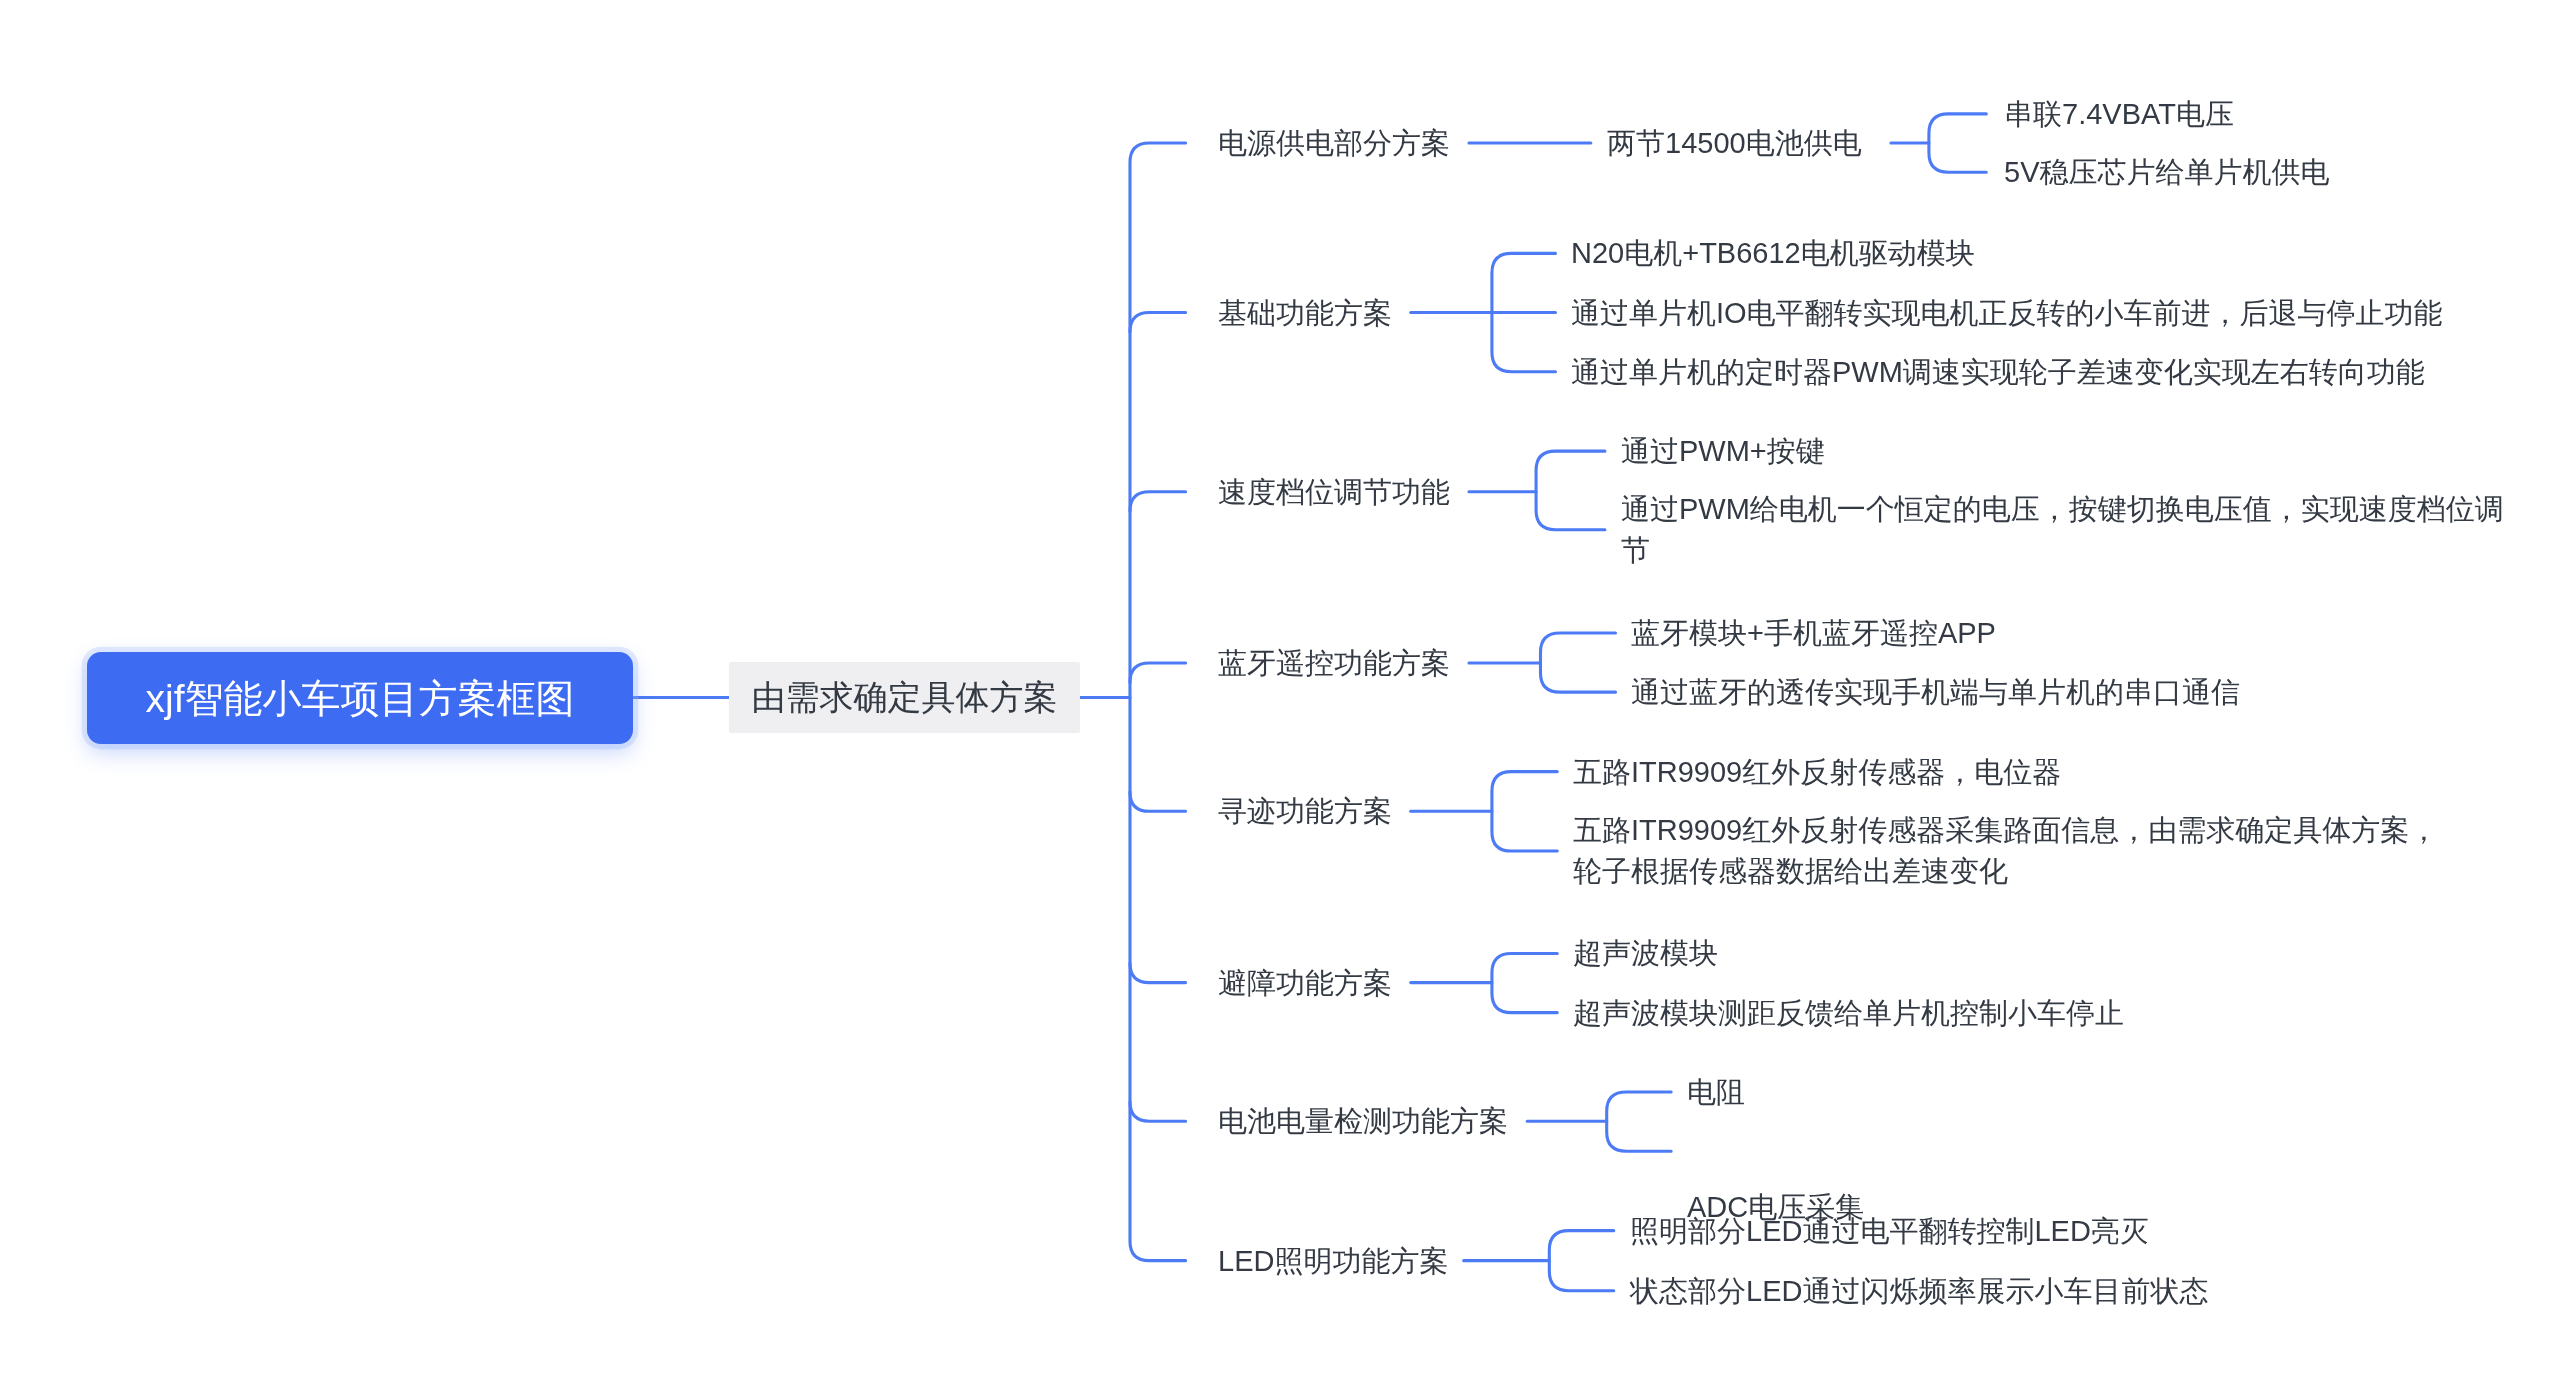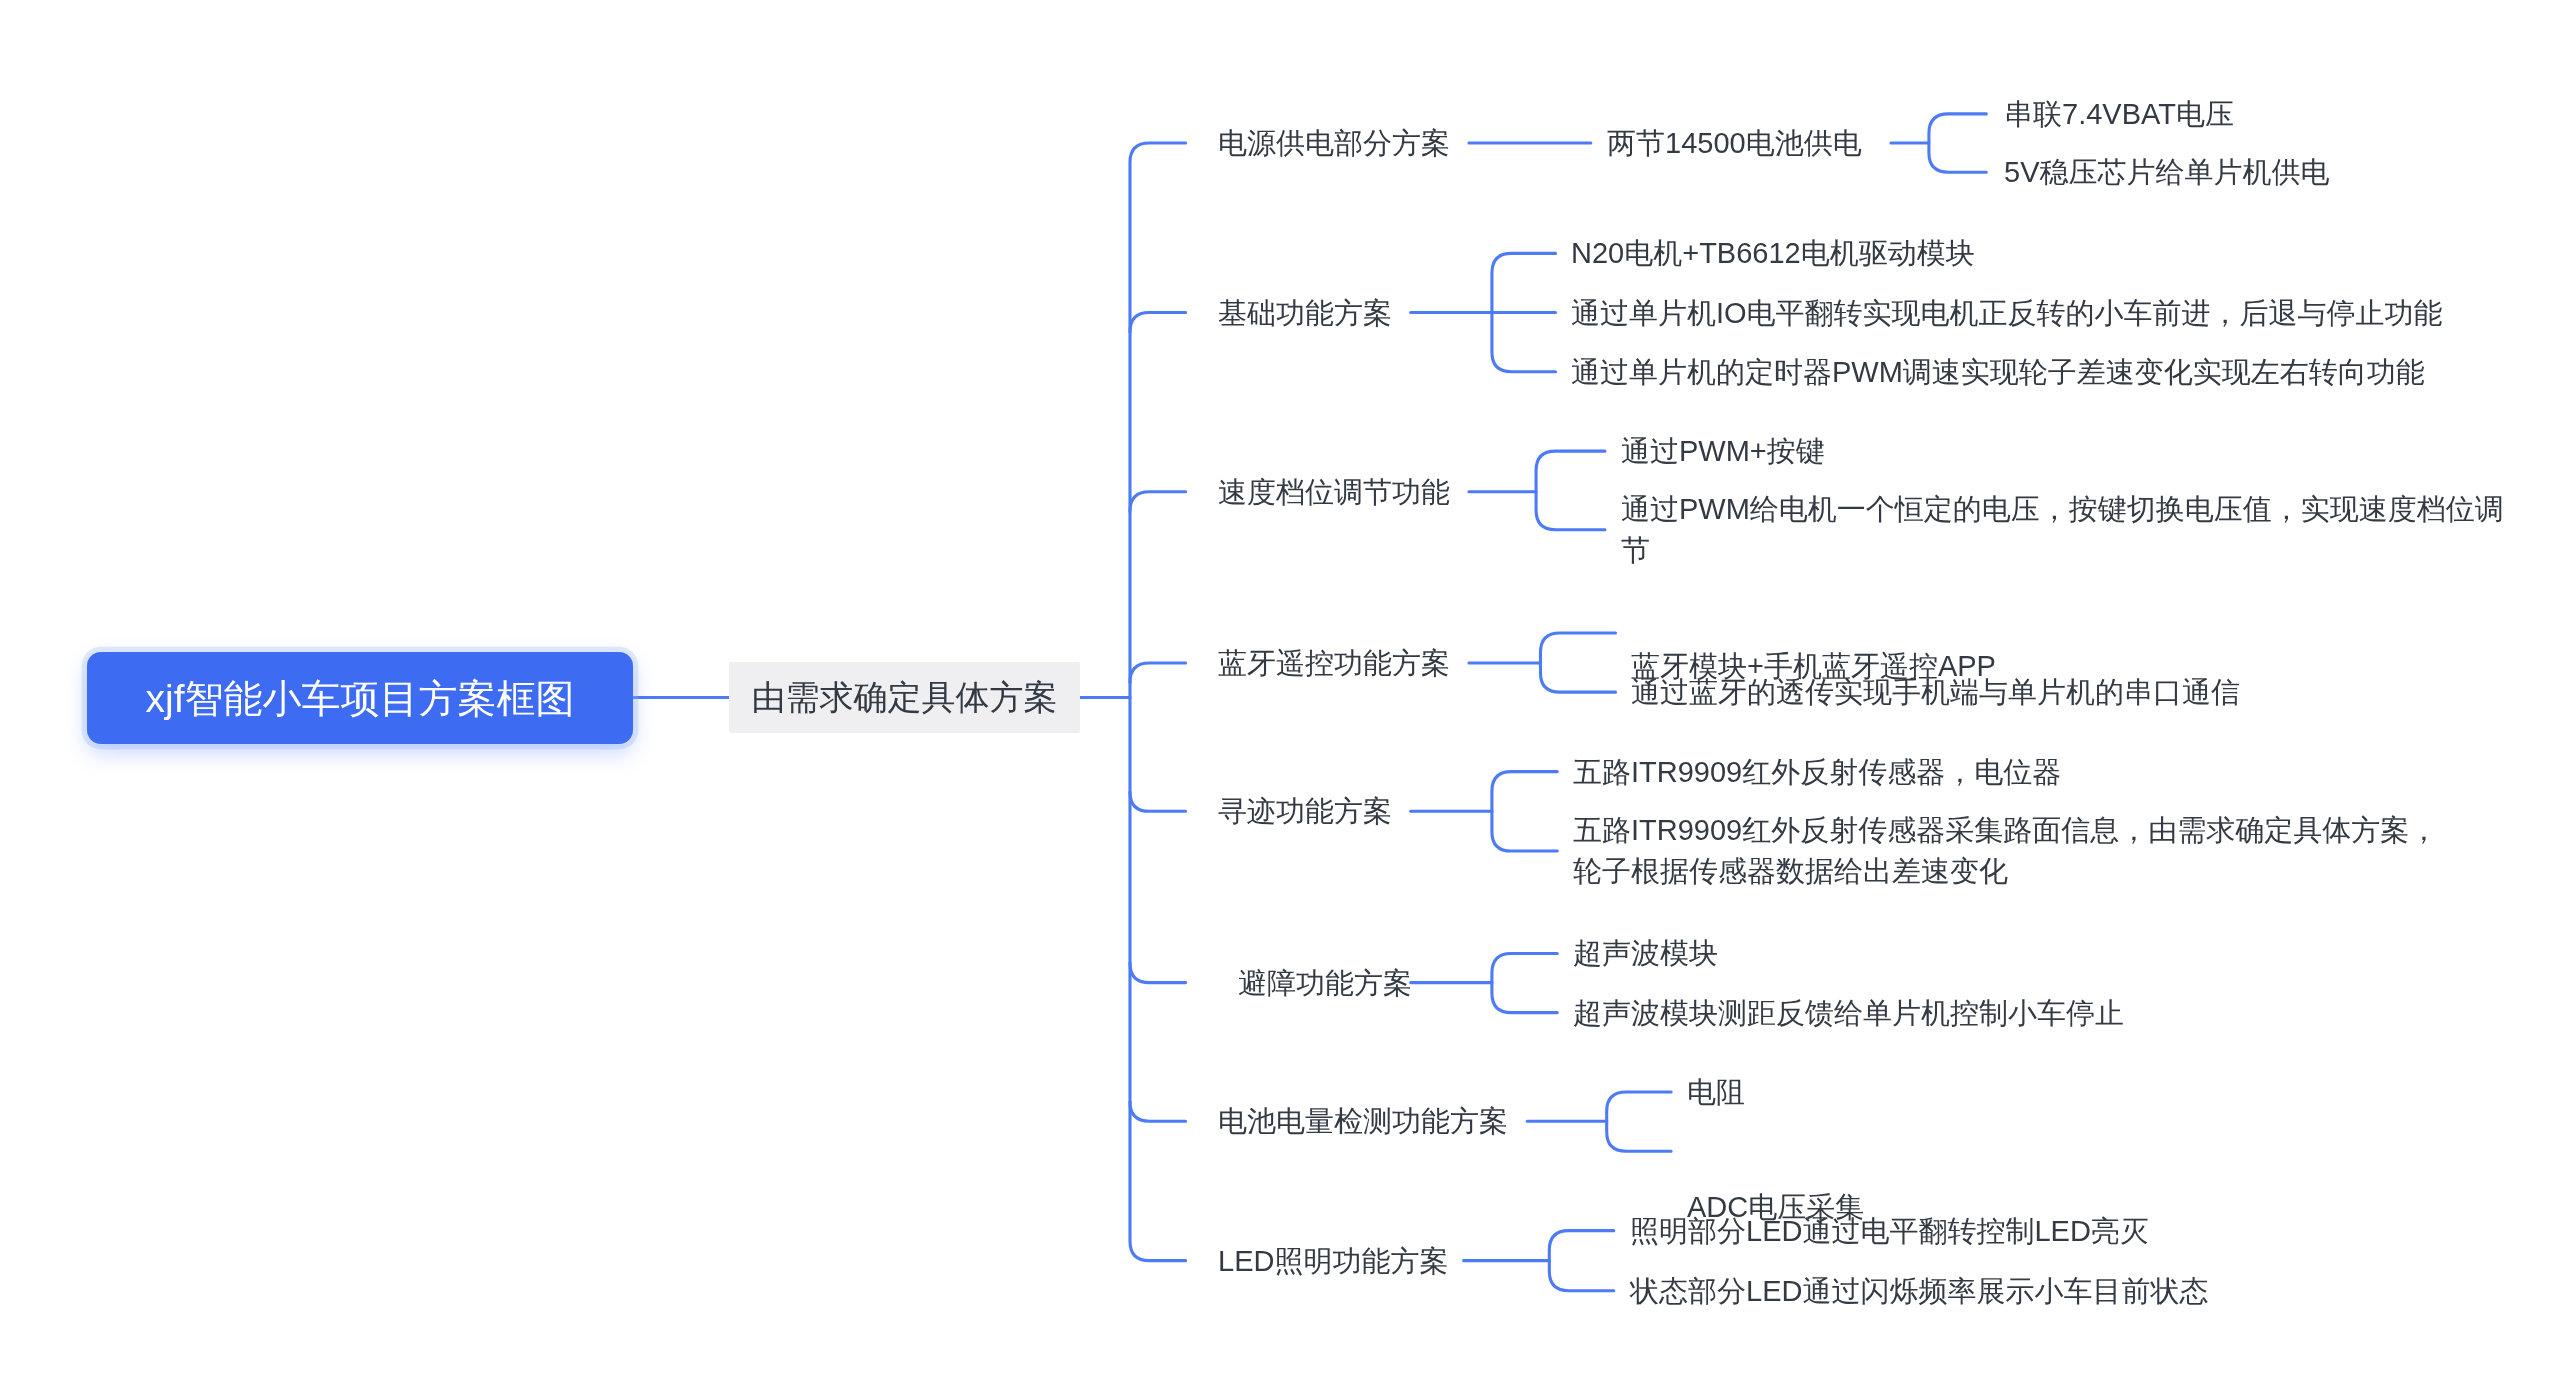--- a/index.html
+++ b/index.html
@@ -97,28 +97,28 @@
   <div class="node" style="left:1218px;top:313px;">基础功能方案</div>
   <div class="node" style="left:1571px;top:253px;">N20电机+TB6612电机驱动模块</div>
   <div class="node" style="left:1571px;top:313px;">通过单片机IO电平翻转实现电机正反转的小车前进，后退与停止功能</div>
   <div class="node" style="left:1571px;top:372px;">通过单片机的定时器PWM调速实现轮子差速变化实现左右转向功能</div>
 
   <div class="node" style="left:1218px;top:492px;">速度档位调节功能</div>
   <div class="node" style="left:1621px;top:451px;">通过PWM+按键</div>
   <div class="node wrap" style="left:1621px;top:530px;width:883px;">通过PWM给电机一个恒定的电压，按键切换电压值，实现速度档位调节</div>
 
   <div class="node" style="left:1218px;top:663px;">蓝牙遥控功能方案</div>
-  <div class="node" style="left:1631px;top:666px;">蓝牙模块+手机蓝牙遥控APP</div>
+  <div class="node" style="left:1631px;top:633px;">蓝牙模块+手机蓝牙遥控APP</div>
   <div class="node" style="left:1631px;top:692px;">通过蓝牙的透传实现手机端与单片机的串口通信</div>
 
   <div class="node" style="left:1218px;top:811px;">寻迹功能方案</div>
   <div class="node" style="left:1573px;top:772px;">五路ITR9909红外反射传感器，电位器</div>
   <div class="node wrap" style="left:1573px;top:851px;width:878px;">五路ITR9909红外反射传感器采集路面信息，由需求确定具体方案，轮子根据传感器数据给出差速变化</div>
 
-  <div class="node" style="left:1218px;top:983px;margin-left:20px;">避障功能方案</div>
+  <div class="node" style="left:1218px;top:983px;">避障功能方案</div>
   <div class="node" style="left:1573px;top:953px;">超声波模块</div>
   <div class="node" style="left:1573px;top:1013px;">超声波模块测距反馈给单片机控制小车停止</div>
 
   <div class="node" style="left:1218px;top:1121px;">电池电量检测功能方案</div>
   <div class="node" style="left:1687px;top:1092px;">电阻</div>
   <div class="node" style="left:1687px;top:1207px;">ADC电压采集</div>
 
   <div class="node" style="left:1218px;top:1261px;">LED照明功能方案</div>
   <div class="node" style="left:1630px;top:1291px;">状态部分LED通过闪烁频率展示小车目前状态</div>
   <div class="node" style="left:1630px;top:1231px;">照明部分LED通过电平翻转控制LED亮灭</div>

